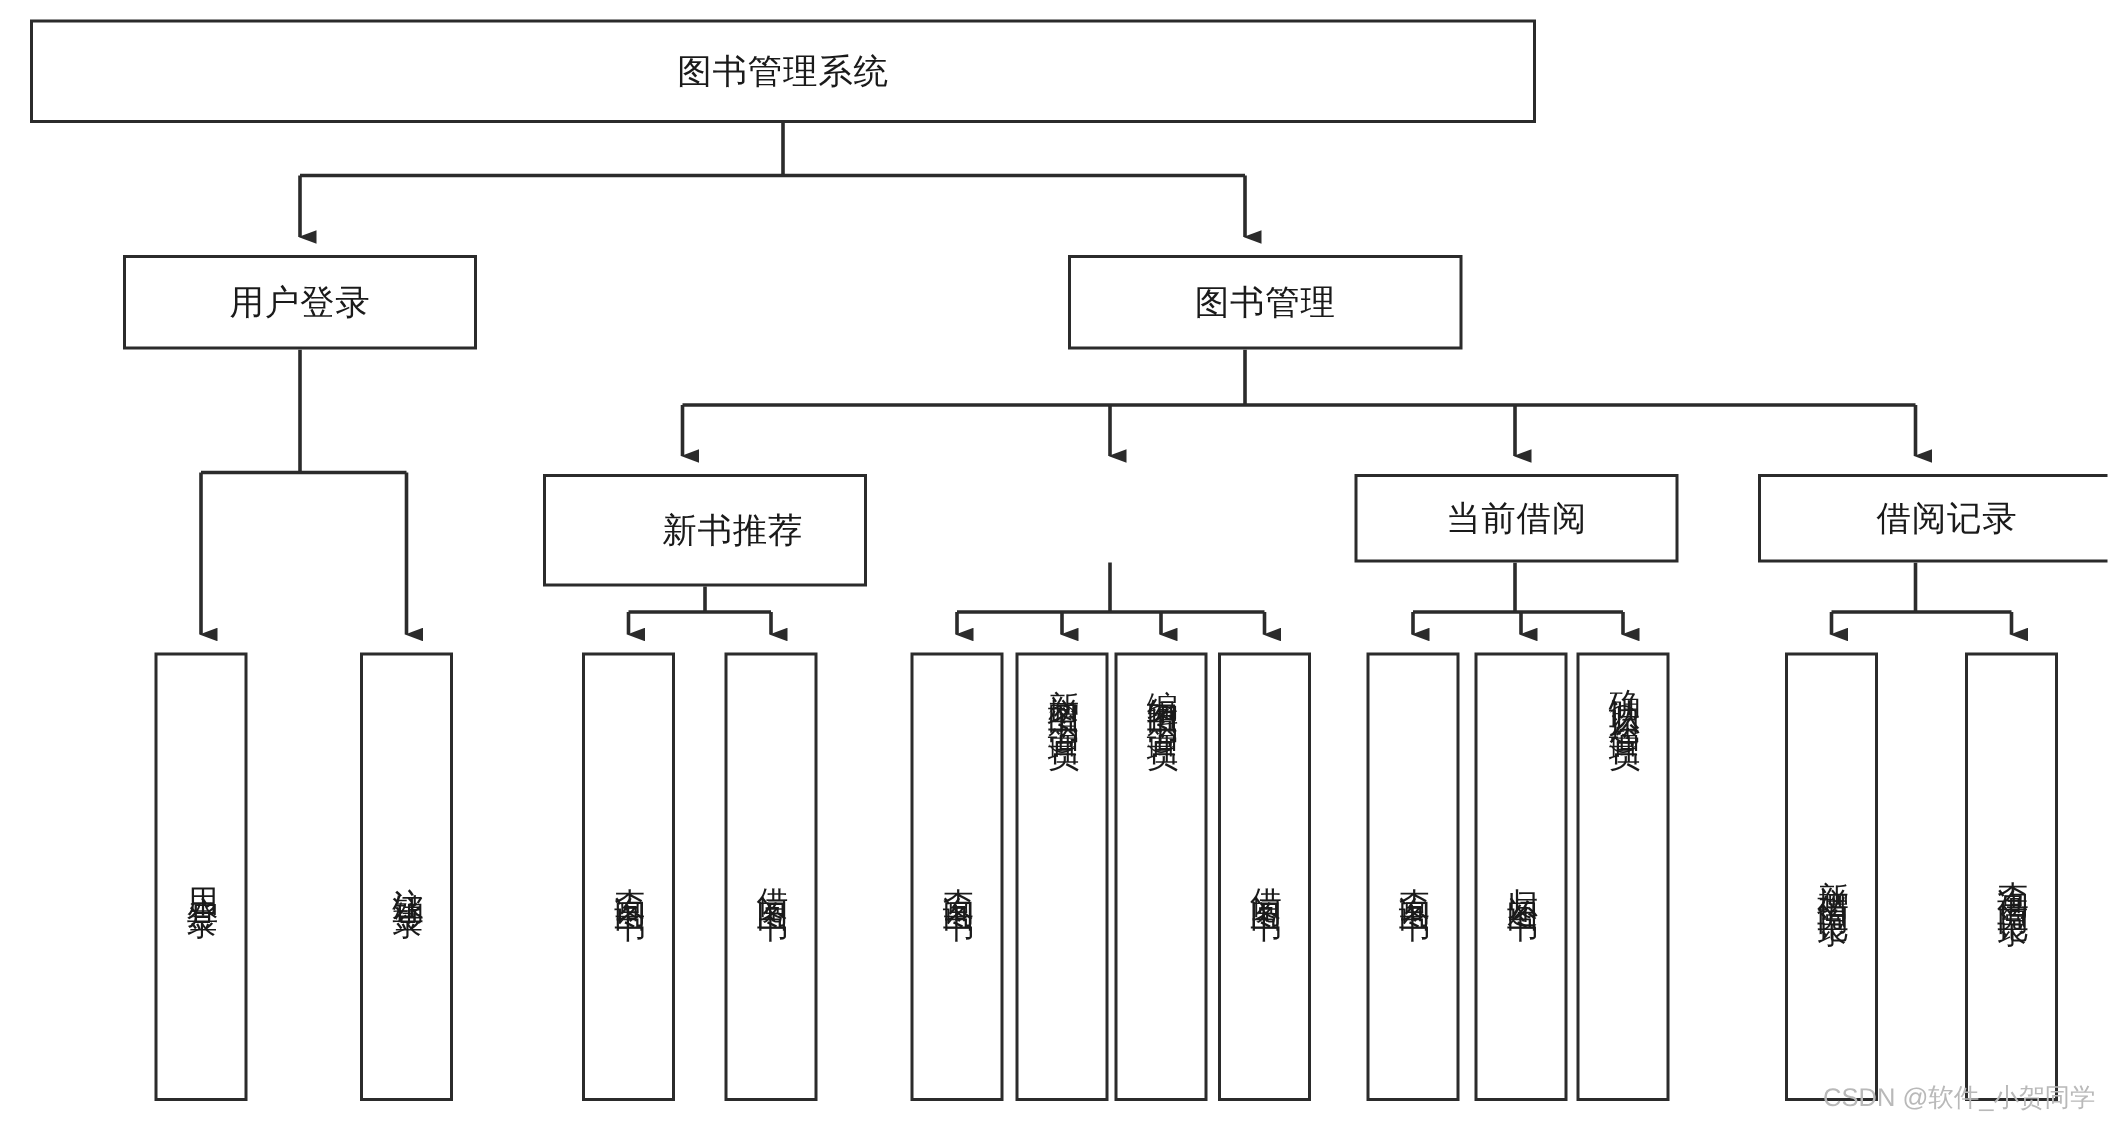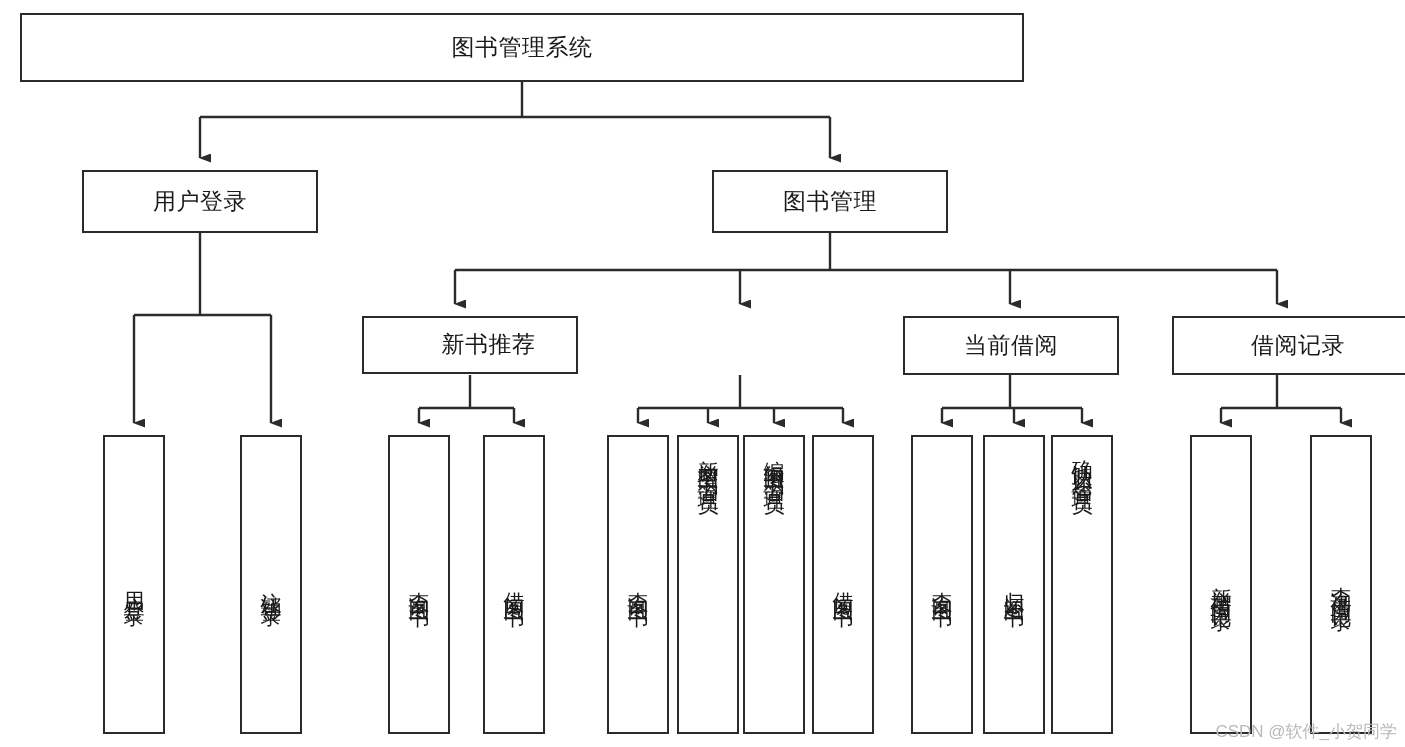--- a/index.html
+++ b/index.html
@@ -130,25 +130,25 @@
     </g>
   </svg>
 
   <div class="node-box" style="left:20px; top:13px; width:1004px; height:69px;">
     <span class="node-label-h">图书管理系统</span>
   </div>
 
   <div class="node-box" style="left:82px; top:170px; width:236px; height:63px;">
     <span class="node-label-h">用户登录</span>
   </div>
-  <div class="node-box" style="left:712px; top:170px; width:236px; height:63px;">
+  <div class="node-box" style="left:712px; top:170px; width:263px; height:63px;">
     <span class="node-label-h">图书管理</span>
   </div>
 
-  <div class="node-box" style="left:362px; top:316px; width:216px; height:58px;padding-left:37px;">
+  <div class="node-box" style="left:362px; top:316px; width:216px; height:75px;padding-left:37px;">
     <span class="node-label-h">新书推荐</span>
   </div>
   <div class="node-box" style="left:903px; top:316px; width:216px; height:59px;">
     <span class="node-label-h">当前借阅</span>
   </div>
   <div class="node-box" style="left:1172px; top:316px; width:252px; height:59px;">
     <span class="node-label-h">借阅记录</span>
   </div>
 
   <div class="node-box leaf-box center-v" style="left:103px; top:435px; width:62px; height:299px;">

